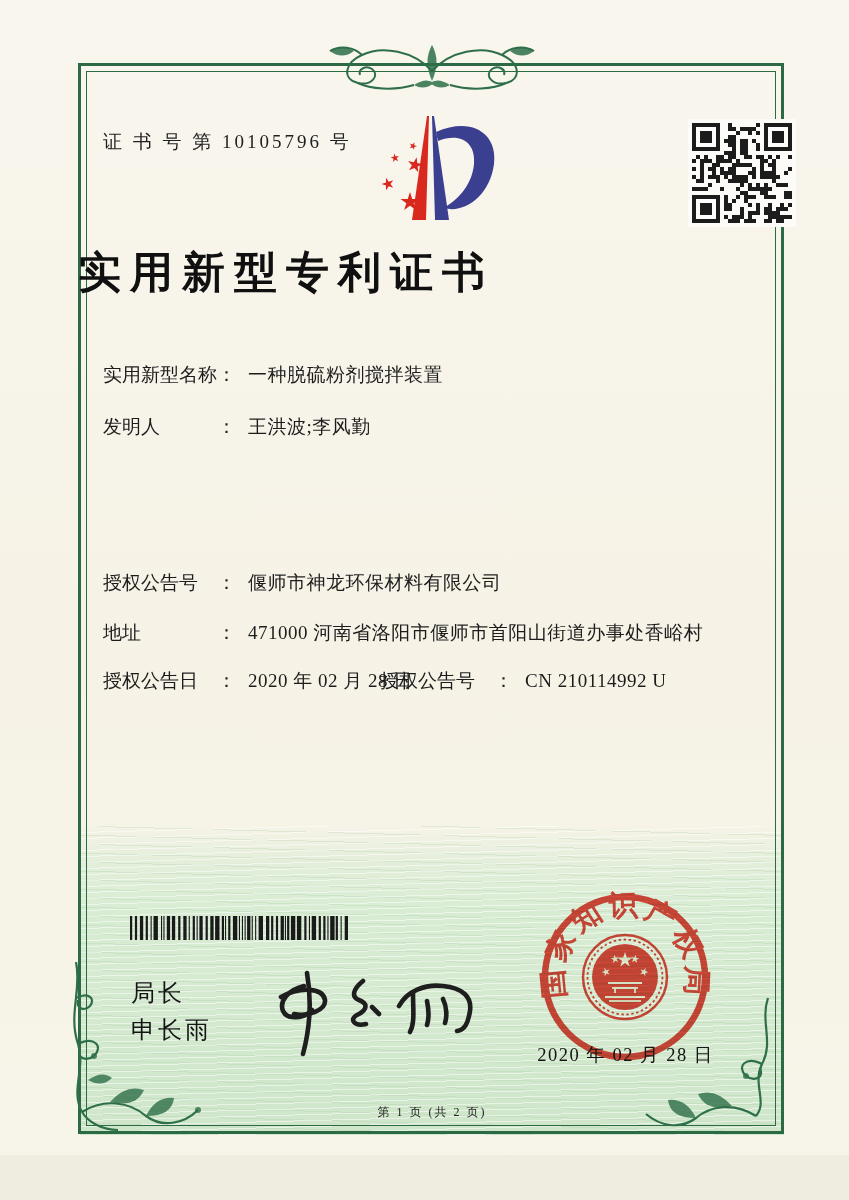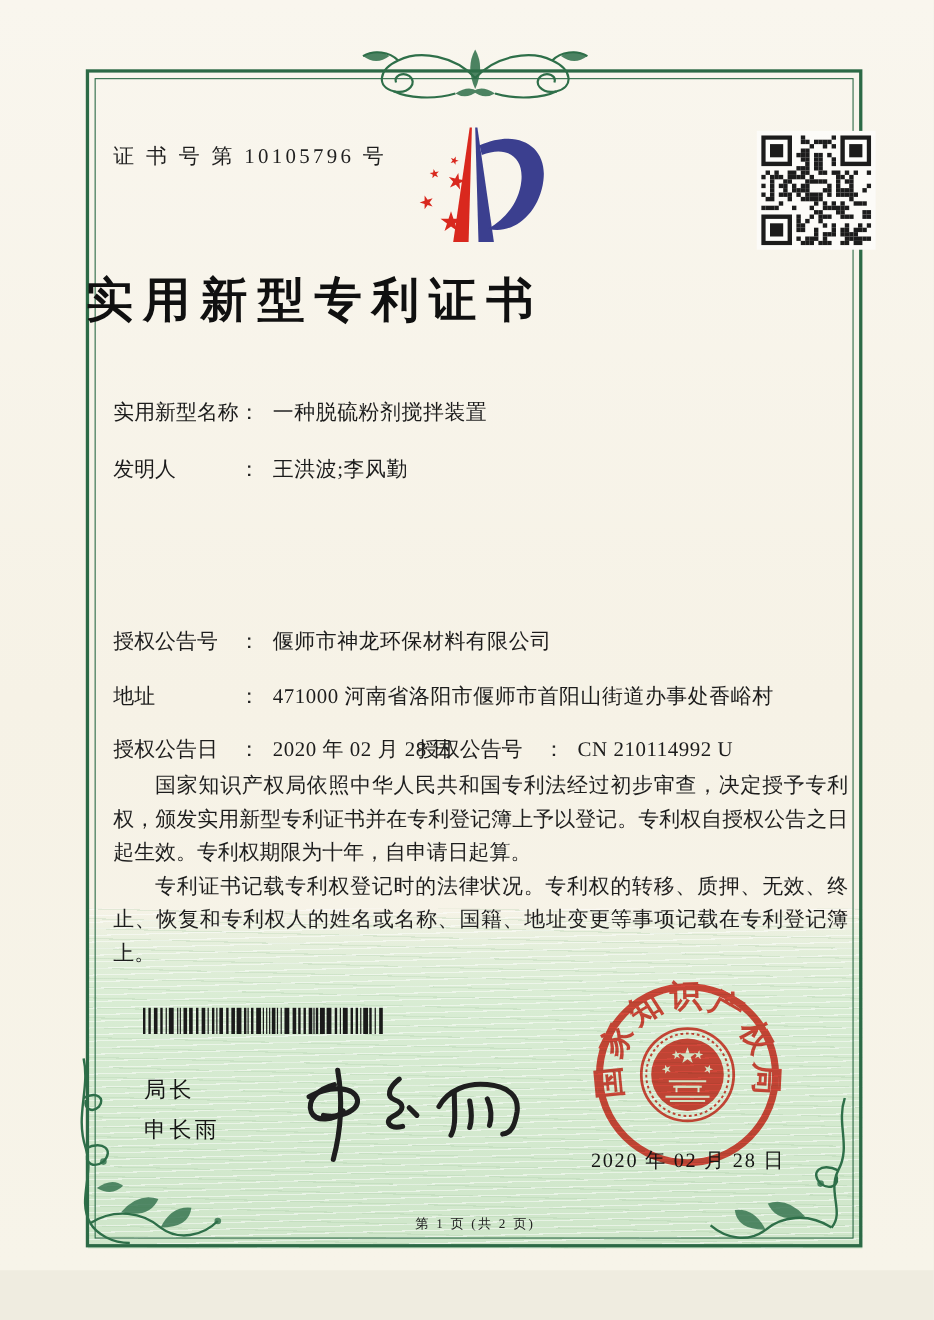--- a/index.html
+++ b/index.html
@@ -27,21 +27,21 @@
   .lab{display:inline-block;width:114px;text-align:justify;vertical-align:top;color:#1c1c1c;}
   .lab::after{content:"";display:inline-block;width:100%;}
   .colon{display:inline-block;width:16px;}
   .val{letter-spacing:.5px;color:#1c1c1c;margin-left:15px;}
   .pair2{position:absolute;left:277px;top:0;}
 
   .paras{left:103px;top:700px;width:668px;font-size:19px;line-height:30.5px;
          text-align:justify;color:#1d1d1d;}
   .paras p{margin:0;text-indent:2em;}
 
-  .officer{font-size:20px;letter-spacing:3px;color:#151515;}
+  .officer{font-size:24px;letter-spacing:3px;color:#151515;}
 
   .seal-svg{left:537px;top:889px;width:176px;height:176px;opacity:.93;mix-blend-mode:multiply;}
   .seal-date{left:528px;top:1042px;width:195px;text-align:center;font-size:18.5px;
              letter-spacing:1.5px;color:#141414;}
 
   .page-no{left:78px;top:1104px;width:708px;text-align:center;font-size:12px;letter-spacing:2px;color:#222;}
   .back-note{left:78px;top:1155px;width:708px;text-align:center;font-size:17px;letter-spacing:4px;color:#2a2a2a;}
 
   .qr-box{left:688px;top:119px;width:108px;height:108px;background:#fcfbf8;}
   .barcode-box{left:130px;top:916px;width:224px;height:24px;}
@@ -354,24 +354,20 @@
   <div class="abs row" style="top:620px">
     <span class="lab">地址</span><span class="colon">：</span><span class="val">471000 河南省洛阳市偃师市首阳山街道办事处香峪村</span>
   </div>
   <div class="abs row" style="top:668px">
     <span class="lab">授权公告日</span><span class="colon">：</span><span class="val">2020 年 02 月 28 日</span>
     <span class="pair2">
       <span class="lab">授权公告号</span><span class="colon">：</span><span class="val">CN 210114992 U</span>
     </span>
   </div>
 
-  <div class="abs paras">
-    <p>国家知识产权局依照中华人民共和国专利法经过初步审查，决定授予专利权，颁发实用新型专利证书并在专利登记簿上予以登记。专利权自授权公告之日起生效。专利权期限为十年，自申请日起算。</p>
-    <p>专利证书记载专利权登记时的法律状况。专利权的转移、质押、无效、终止、恢复和专利权人的姓名或名称、国籍、地址变更等事项记载在专利登记簿上。</p>
-  </div>
 
   <div class="abs barcode-box">
     <svg id="bar-svg" viewBox="0 0 224 24" style="width:224px;height:24px;">
         <rect x="0.0" y="0" width="2.2" height="24" fill="#1a1a1a"></rect>
         <rect x="4.9" y="0" width="2.2" height="24" fill="#1a1a1a"></rect>
         <rect x="9.9" y="0" width="3.3" height="24" fill="#1a1a1a"></rect>
         <rect x="15.7" y="0" width="2.2" height="24" fill="#1a1a1a"></rect>
         <rect x="20.6" y="0" width="1.1" height="24" fill="#1a1a1a"></rect>
         <rect x="23.5" y="0" width="4.4" height="24" fill="#1a1a1a"></rect>
         <rect x="31.0" y="0" width="1.1" height="24" fill="#1a1a1a"></rect>

